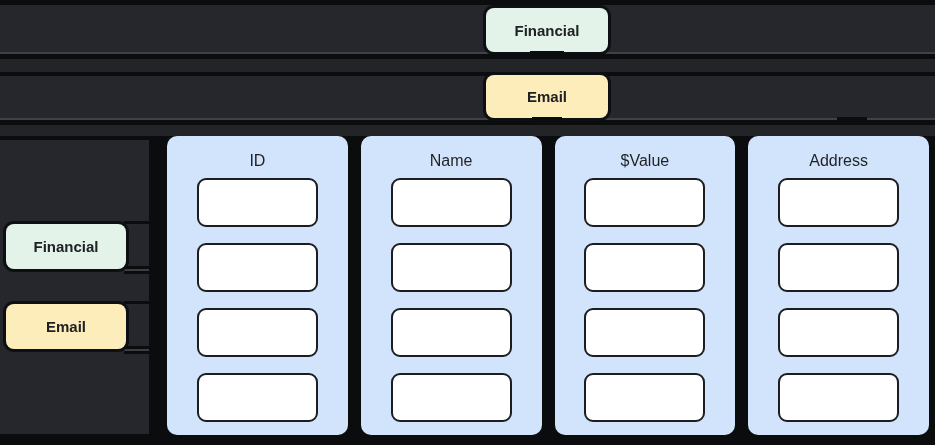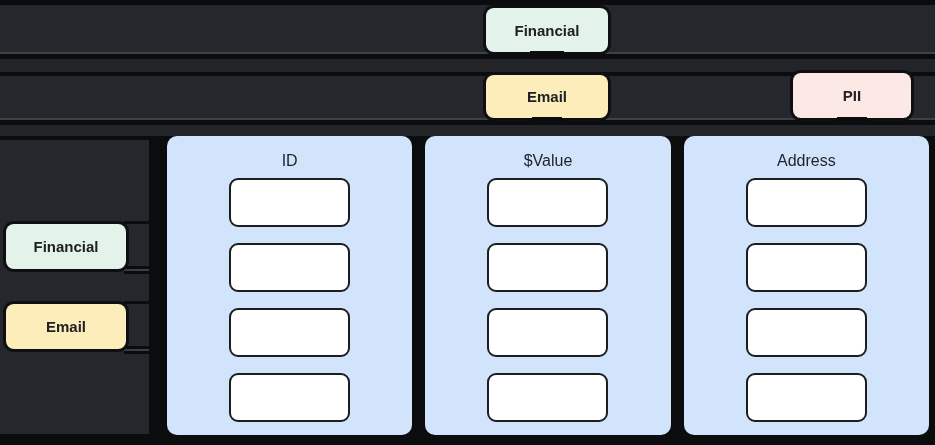--- a/index.html
+++ b/index.html
@@ -80,21 +80,20 @@
 <div class="canvas">
 
   <div class="lane lane-top"></div>
   <div class="tag tag-green tag-top-financial">Financial</div>
   <div class="stub stub-financial"></div>
 
   <div class="strip strip-b"></div>
 
   <div class="lane lane-schema"></div>
   <div class="tag tag-yellow tag-email">Email</div>
-  <div class="tag tag-pink tag-pii">PII</div>
   <div class="stub stub-email"></div>
   <div class="stub stub-pii"></div>
 
   <div class="strip strip-d"></div>
 
   <div class="sidebar">
     <div class="slot-line slot-black" style="top:81px;"></div>
     <div class="slot-line slot-black" style="top:126px;"></div>
     <div class="slot-line slot-gray" style="top:129px;"></div>
     <div class="slot-line slot-black" style="top:131px;"></div>
@@ -111,20 +110,27 @@
 
     <div class="column-card">
       <div class="column-header">ID</div>
       <div class="cell"></div>
       <div class="cell"></div>
       <div class="cell"></div>
       <div class="cell"></div>
     </div>
 
 
+    <div class="column-card">
+      <div class="column-header">Name</div>
+      <div class="cell"></div>
+      <div class="cell"></div>
+      <div class="cell"></div>
+      <div class="cell"></div>
+    </div>
 
     <div class="column-card">
       <div class="column-header">$Value</div>
       <div class="cell"></div>
       <div class="cell"></div>
       <div class="cell"></div>
       <div class="cell"></div>
     </div>
 
     <div class="column-card">

